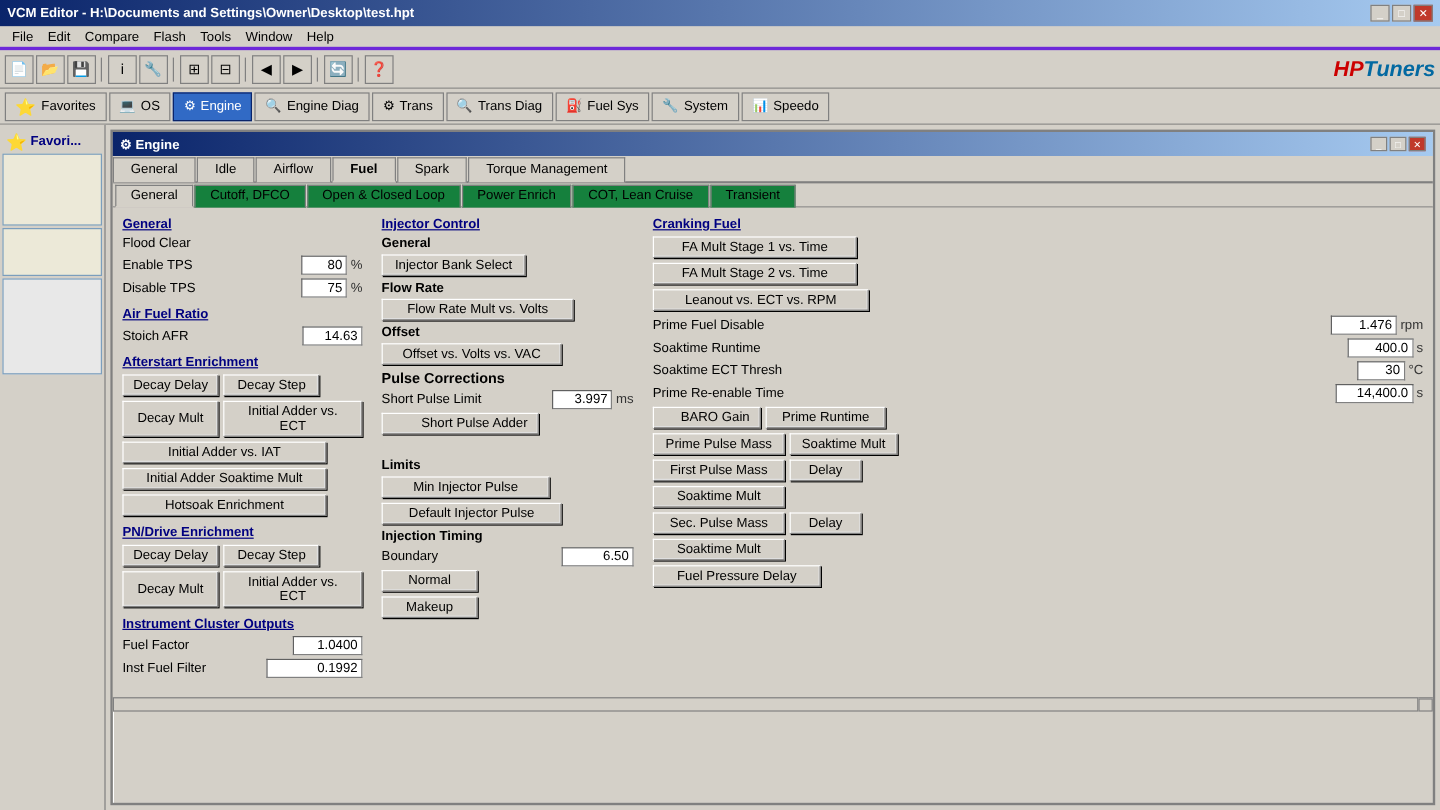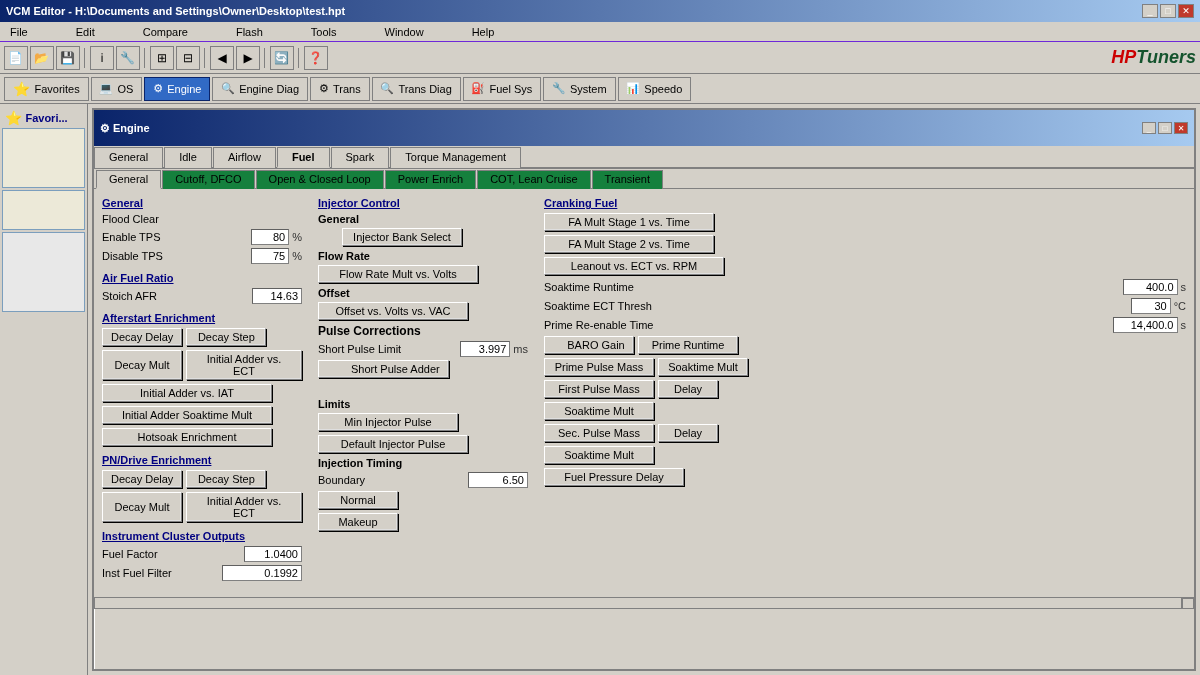--- a/index.html
+++ b/index.html
@@ -25,23 +25,22 @@
       display: flex; align-items: center; justify-content: center;
       cursor: pointer;
     }
 
     
     .menu-bar {
       background: #d4d0c8;
       padding: 2px 4px;
       display: flex;
       align-items: center;
-      border-bottom: 1px solid #6d28d9;
+      border-bottom: 3px solid #6d28d9;
       height: 20px;
-      gap: 36px;
     }
     .menu-item {
       padding: 1px 6px;
       font-size: 11px;
       cursor: pointer;
     }
 
     
     .toolbar {
       background: #d4d0c8;
@@ -117,21 +116,21 @@
     .engine-window {
       flex: 1;
       margin: 4px;
       background: #d4d0c8;
       border: 2px solid #808080;
       box-shadow: inset 1px 1px #fff;
     }
     .engine-title-bar {
       background: linear-gradient(to right, #0a246a, #a6caf0);
       color: white;
-      padding: 18px 6px;
+      padding: 2px 6px;
       display: flex;
       align-items: center;
       justify-content: space-between;
       height: 20px;
     }
     .engine-title { font-size: 11px; font-weight: bold; }
     .engine-win-controls { display: flex; gap: 2px; }
     .engine-win-btn {
       width: 14px; height: 12px;
       background: #d4d0c8;
@@ -287,21 +286,21 @@
   <div class="toolbar-btn">⊞</div>
   <div class="toolbar-btn">⊟</div>
   <div class="toolbar-sep"></div>
   <div class="toolbar-btn">◀</div>
   <div class="toolbar-btn">▶</div>
   <div class="toolbar-sep"></div>
   <div class="toolbar-btn">🔄</div>
   <div class="toolbar-sep"></div>
   <div class="toolbar-btn">❓</div>
   <div style="flex:1"></div>
-  <div style="font-size:18px;font-weight:bold;color:#cc0000;font-style:italic;">HP<span style="color:#14532d;">Tuners</span></div>
+  <div style="font-size:18px;font-weight:bold;color:#cc0000;font-style:italic;">HP<span style="color:#0369a1;">Tuners</span></div>
 </div>
 
 <div class="nav-bar">
   <div class="nav-btn">
     <span class="star">⭐</span>
     <span>Favorites</span>
   </div>
   <div class="nav-btn">
     <span>💻</span>
     <span>OS</span>
@@ -447,21 +446,21 @@
           </div>
         </div>
       </div>
 
       <div class="col2">
         <div class="section-block">
           <div class="section-title">Injector Control</div>
 
           <div style="font-size:11px;margin-bottom:3px;font-weight:bold;">General</div>
           <div class="btn-row">
-            <button class="btn" style="min-width:120px;margin-left:24px;">Injector Bank Select</button>
+            <button class="btn" style="min-width:120px;">Injector Bank Select</button>
           </div>
 
           <div style="font-size:11px;margin-bottom:3px;margin-top:4px;font-weight:bold;">Flow Rate</div>
           <div class="btn-row">
             <button class="btn" style="min-width:160px;">Flow Rate Mult vs. Volts</button>
           </div>
 
           <div style="font-size:11px;margin-bottom:3px;margin-top:4px;font-weight:bold;">Offset</div>
           <div class="btn-row">
             <button class="btn" style="min-width:150px;">Offset vs. Volts vs. VAC</button>
@@ -506,20 +505,25 @@
           <div class="btn-row">
             <button class="btn" style="min-width:170px;">FA Mult Stage 1 vs. Time</button>
           </div>
           <div class="btn-row">
             <button class="btn" style="min-width:170px;">FA Mult Stage 2 vs. Time</button>
           </div>
           <div class="btn-row">
             <button class="btn" style="min-width:180px;">Leanout vs. ECT vs. RPM</button>
           </div>
 
+          <div class="field-row">
+            <span class="field-label">Prime Fuel Disable</span>
+            <input class="input-field" style="width: 55px;" value="1.476">
+            <span class="field-unit">rpm</span>
+          </div>
           <div class="field-row">
             <span class="field-label">Soaktime Runtime</span>
             <input class="input-field" style="width: 55px;" value="400.0">
             <span class="field-unit">s</span>
           </div>
           <div class="field-row">
             <span class="field-label">Soaktime ECT Thresh</span>
             <input class="input-field" style="width: 40px;" value="30">
             <span class="field-unit">°C</span>
           </div>

